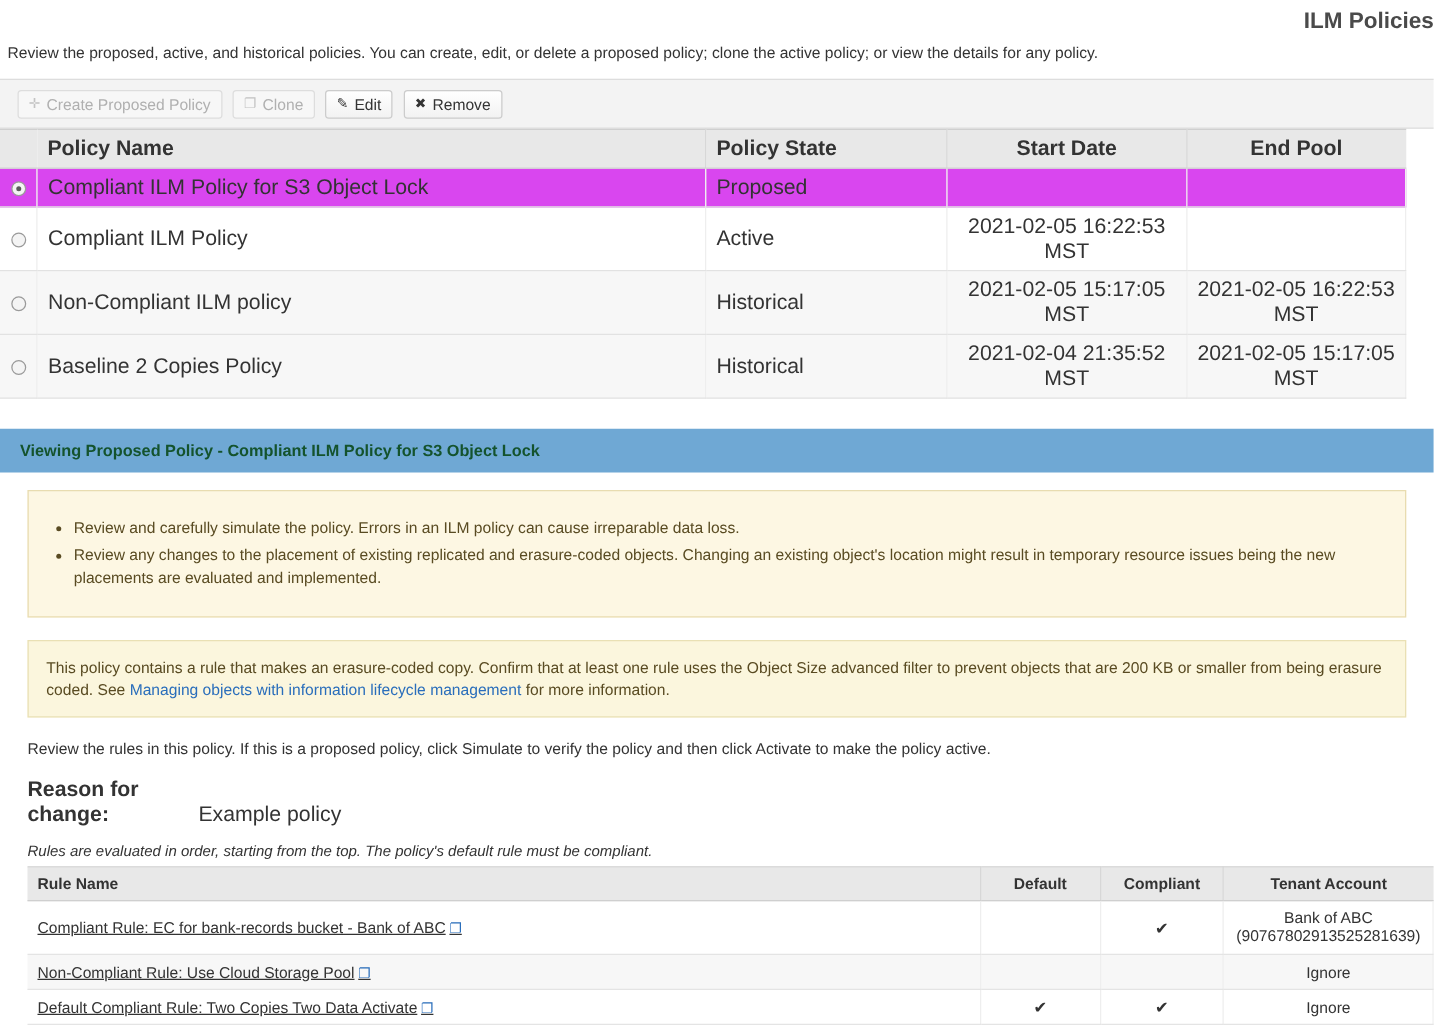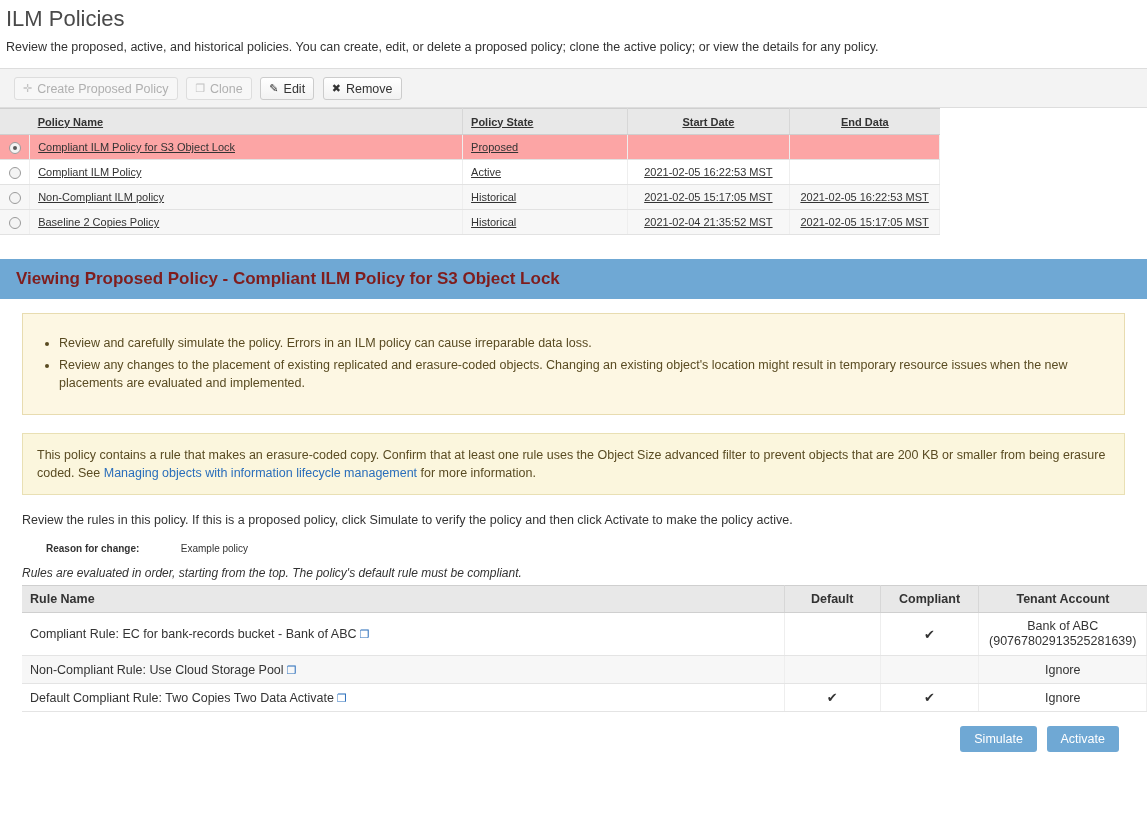--- a/index.html
+++ b/index.html
@@ -8,24 +8,25 @@
     width: 1147px; height: 823px;
     background: #ffffff;
     font-family: "Liberation Sans", sans-serif;
     font-size: 13px;
     color: #333333;
     overflow: hidden;
   }
   .page { width: 1147px; height: 823px; position: relative; }
 
   .page-title {
-    font-size: 22px;
+    font-size: 18px;
     color: #4a4a4a;
     padding: 6px 0 0 6px;
-    font-weight: 400;
+    font-weight: 700;
+    text-align: right;
   }
   .page-desc {
     font-size: 12.5px;
     color: #333;
     padding: 8px 0 0 6px;
   }
 
   
   .toolbar-wrap {
     margin-top: 14px;
@@ -54,45 +55,44 @@
     color: #b0b0b0;
     background: #f7f7f7;
     border-color: #dddddd;
     cursor: default;
   }
   .btn .ic { font-size: 11px; line-height: 1; }
   .btn.disabled .ic { color: #c3c3c3; }
 
   
   table.grid {
-    width: 940px;
+    width: 1125px;
     border-collapse: collapse;
-    font-size: 11px;
-    text-decoration: underline;
+    font-size: 17px;
   }
   table.grid th {
     background: #e8e8e8;
     border-top: 1px solid #cfcfcf;
     border-bottom: 1px solid #cfcfcf;
     border-right: 1px solid #d7d7d7;
     font-weight: bold;
     color: #333;
     padding: 5px 8px;
     text-align: center;
     height: 26px;
   }
   table.grid th.left { text-align: left; }
   table.grid td {
     border-bottom: 1px solid #e2e2e2;
     border-right: 1px solid #eeeeee;
     padding: 5px 8px;
     height: 25px;
   }
   table.grid tr.alt td { background: #f7f7f7; }
-  table.grid tr.sel td { background: #fca5a5; }
+  table.grid tr.sel td { background: #d946ef; }
   td.radio-cell { width: 30px; text-align: center; border-right: none; padding: 0 0 0 8px; }
   td.c { text-align: center; }
   .radio {
     width: 12px; height: 12px;
     border-radius: 50%;
     border: 1px solid #9a9a9a;
     background: #f4f4f4;
     display: inline-block;
     position: relative;
     vertical-align: middle;
@@ -107,23 +107,23 @@
     background: #5a5a5a;
   }
 
   
   .panel {
     margin: 24px 0 0 0;
     width: 1147px;
   }
   .panel-header {
     background: #6fa8d4;
-    color: #7f1d1d;
+    color: #14532d;
     font-weight: bold;
-    font-size: 17px;
+    font-size: 13px;
     padding: 10px 16px;
   }
   .panel-body { padding: 14px 22px 0 22px; }
 
   .alert {
     border: 1px solid #e8dcb0;
     background: #fdf7e3;
     padding: 12px 14px;
     color: #594b22;
     font-size: 12.5px;
@@ -137,21 +137,21 @@
   .alert ul { margin: 8px 0 10px 0; padding-left: 22px; }
   .alert li { margin-bottom: 4px; }
   .alert p { margin: 0; }
   a.link { color: #2a6ebb; text-decoration: none; }
 
   .review-line {
     font-size: 12.5px;
     color: #333;
     margin: 6px 0 16px 0;
   }
-  .reason-row { font-size: 10px; margin-bottom: 12px; margin-left: 24px; }
+  .reason-row { font-size: 17px; margin-bottom: 12px; }
   .reason-label { font-weight: bold; display: inline-block; width: 132px; }
   .rules-note {
     font-style: italic;
     font-size: 12px;
     color: #333;
     margin-bottom: 5px;
   }
 
   table.rules {
     width: 1125px;
@@ -169,21 +169,21 @@
     height: 27px;
   }
   table.rules th.left { text-align: left; }
   table.rules td {
     border-bottom: 1px solid #e4e4e4;
     border-right: 1px solid #eeeeee;
     padding: 6px 8px;
     text-align: center;
     height: 28px;
   }
-  table.rules td.left { text-align: left; }
+  table.rules td.left { text-align: left; text-decoration: underline; }
   table.rules tr.alt td { background: #f7f7f7; }
   .ext { color: #2a6ebb; font-size: 11px; margin-left: 3px; }
   .chk { color: #333; font-size: 13px; }
   .tenant2 { line-height: 15px; }
 
   .footer-btns {
     margin-top: 14px;
     padding-right: 6px;
     text-align: right;
   }
@@ -227,21 +227,21 @@
     </div>
   </div>
 
   <table class="grid">
     <thead>
       <tr>
         <th class="left" style="width:30px;border-right:none;"></th>
         <th class="left" style="width:548px;">Policy Name</th>
         <th class="left" style="width:196px;">Policy State</th>
         <th style="width:195px;">Start Date</th>
-        <th style="width:178px;border-right:none;">End Data</th>
+        <th style="width:178px;border-right:none;">End Pool</th>
       </tr>
     </thead>
     <tbody>
       <tr class="sel">
         <td class="radio-cell">
           <span class="radio on"></span>
         </td>
         <td>Compliant ILM Policy for S3 Object Lock</td>
         <td>Proposed</td>
         <td class="c"></td>
@@ -277,21 +277,21 @@
     </tbody>
   </table>
 
   <div class="panel">
     <div class="panel-header">Viewing Proposed Policy - Compliant ILM Policy for S3 Object Lock</div>
     <div class="panel-body">
 
       <div class="alert">
         <ul>
           <li>Review and carefully simulate the policy. Errors in an ILM policy can cause irreparable data loss.</li>
-          <li>Review any changes to the placement of existing replicated and erasure-coded objects. Changing an existing object's location might result in temporary resource issues when the new placements are evaluated and implemented.</li>
+          <li>Review any changes to the placement of existing replicated and erasure-coded objects. Changing an existing object's location might result in temporary resource issues being the new placements are evaluated and implemented.</li>
         </ul>
       </div>
 
       <div class="alert warn">
         <p><span>This policy contains a rule that makes an erasure-coded copy. Confirm that at least one rule uses the Object Size advanced filter to prevent objects that are 200 KB or smaller from being erasure coded. See </span><a class="link" href="#">Managing objects with information lifecycle management</a><span> for more information.</span></p>
       </div>
 
       <div class="review-line">Review the rules in this policy. If this is a proposed policy, click Simulate to verify the policy and then click Activate to make the policy active.</div>
 
       <div class="reason-row">

